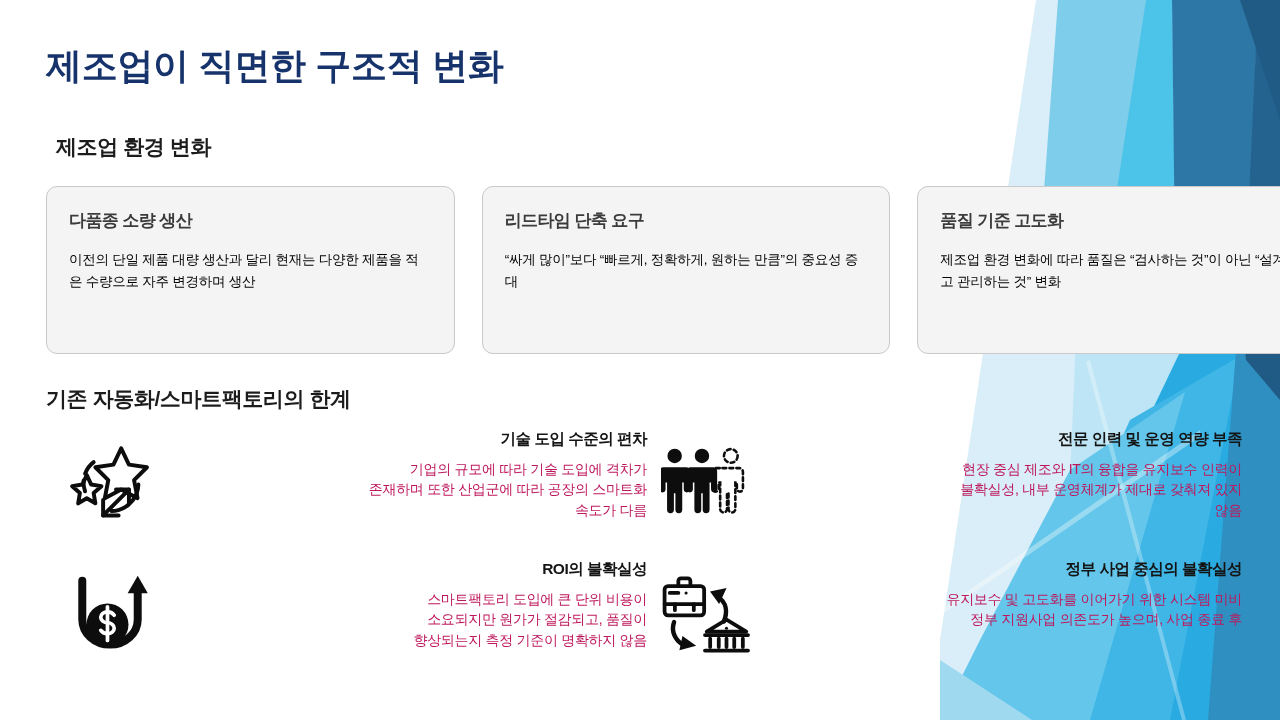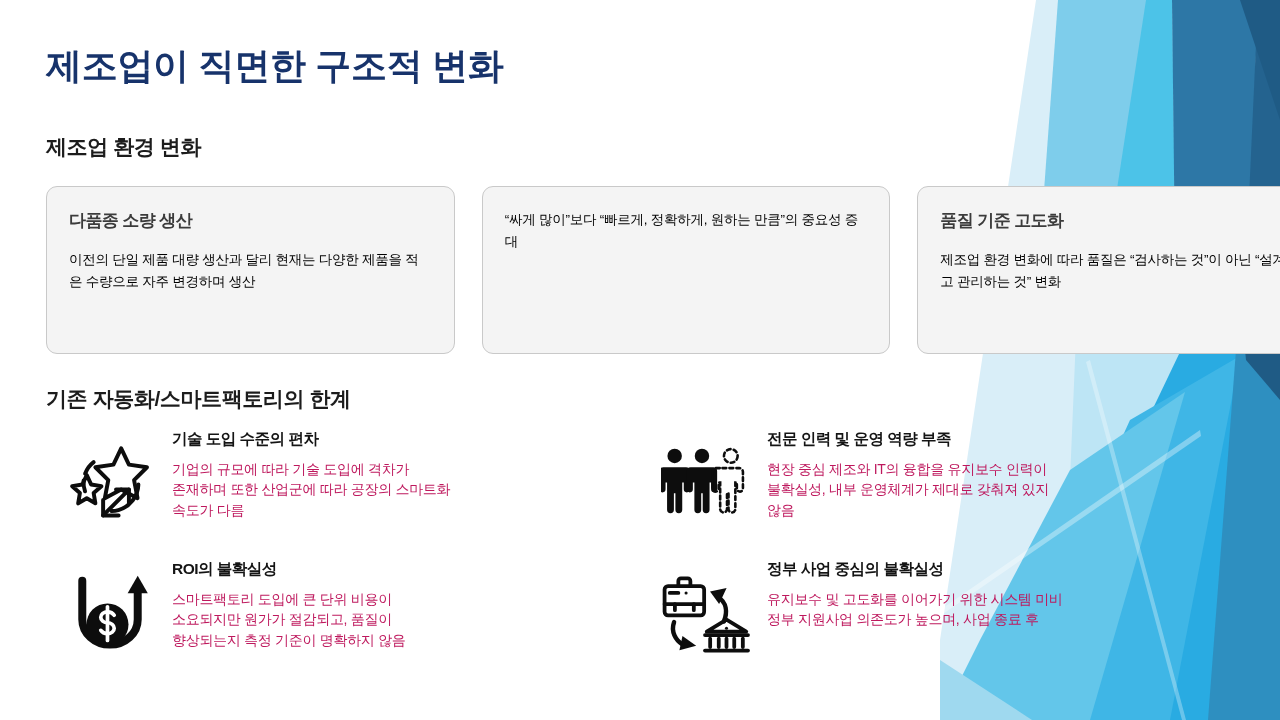--- a/index.html
+++ b/index.html
@@ -46,21 +46,21 @@
   
   .section-heading {
     position: absolute;
     font-size: 21px;
     font-weight: bold;
     color: #1c1c1c;
     letter-spacing: -0.4px;
     z-index: 5;
     white-space: nowrap;
   }
-  #section-1-heading { left: 46px; top: 133px; }
+  #section-1-heading { left: 56px; top: 133px; }
   #section-2-heading { left: 46px; top: 385px; }
 
   
   #cards-row {
     position: absolute;
     left: 46px;
     top: 186px;
     width: 1280px;
     height: 168px;
     display: flex;
@@ -100,20 +100,21 @@
     grid-template-columns: 585px 585px;
     grid-template-rows: 130px 130px;
     column-gap: 10px;
     row-gap: 0px;
     z-index: 5;
   }
   .limit-item {
     display: flex;
     align-items: flex-start;
     gap: 14px;
+    text-align: right;
   }
   .limit-icon {
     flex: 0 0 auto;
     width: 96px;
     height: 96px;
     display: flex;
     align-items: center;
     justify-content: center;
     margin-top: 6px;
   }
@@ -181,20 +182,21 @@
     <div class="change-card">
       <div class="card-title">다품종 소량 생산</div>
       <div class="card-body">
         <span class="ln">이전의 단일 제품 대량 생산과 달리 현재는</span>
         <span class="ln">다양한 제품을 적은 수량으로 자주 변경하며</span>
         <span class="ln">생산</span>
       </div>
     </div>
 
     <div class="change-card">
+      <div class="card-title">리드타임 단축 요구</div>
       <div class="card-body">
         <span class="ln">“싸게 많이”보다 “빠르게, 정확하게, 원하는</span>
         <span class="ln">만큼”의 중요성 증대</span>
       </div>
     </div>
 
     <div class="change-card">
       <div class="card-title">품질 기준 고도화</div>
       <div class="card-body">
         <span class="ln">제조업 환경 변화에 따라 품질은 “검사하는</span>

